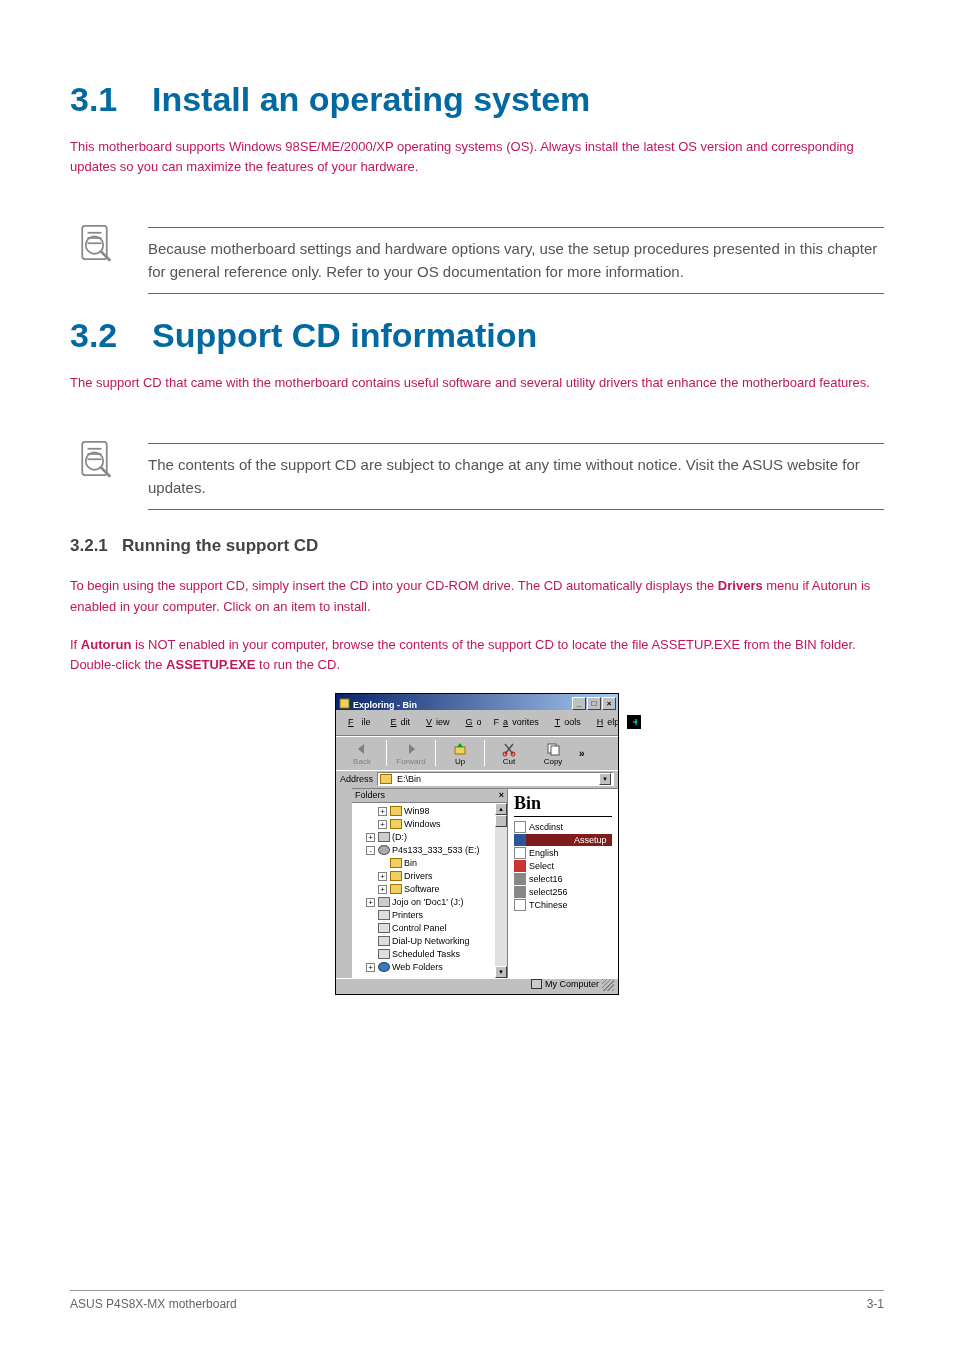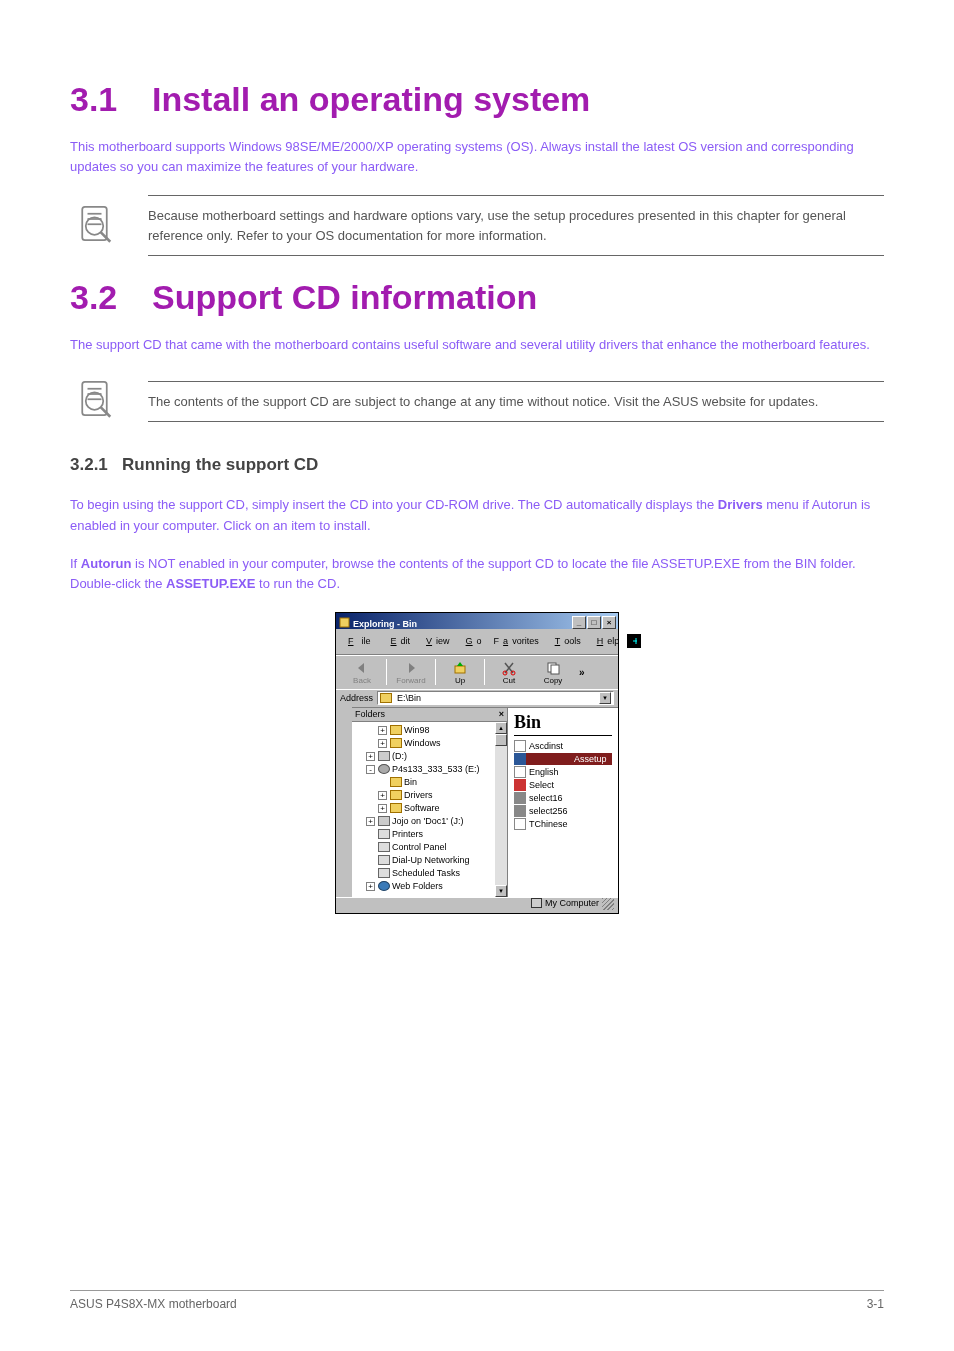--- a/index.html
+++ b/index.html
@@ -9,53 +9,54 @@
     background: #fff;
     font-family: Arial, Helvetica, sans-serif;
     color: #333;
     position: relative;
     padding: 80px 70px 40px 70px;
   }
   .h-section {
     font-family: "Arial Black", Arial, sans-serif;
     font-weight: 900;
     font-size: 34px;
-    color: #a21caf;
+    color: #0369a1;
     letter-spacing: 0px;
     margin-bottom: 18px;
     display: flex;
     gap: 28px;
   }
   .h-section .num { min-width: 54px; }
   .para {
     font-size: 13px;
-    color: #8b5cf6;
+    color: #be185d;
     line-height: 1.55;
     margin: 10px 0 18px 0;
   }
   .note-row {
     display: flex;
     align-items: center;
     gap: 22px;
     margin: 6px 0 22px 0;
   }
   .note-icon {
     width: 56px;
     height: 56px;
     flex: 0 0 56px;
     color: #888;
   }
   .note-body {
     flex: 1;
     border-top: 1px solid #666;
     border-bottom: 1px solid #666;
     padding: 10px 0;
-    font-size: 13px;
+    font-size: 15px;
     color: #555;
     line-height: 1.5;
+    margin-top: 32px;
   }
   .h2 {
     font-size: 17px;
     font-weight: bold;
     color: #444;
     margin: 26px 0 20px 0;
   }
   .bold { font-weight: bold; }
   .screenshot-wrap {
     display: flex;

